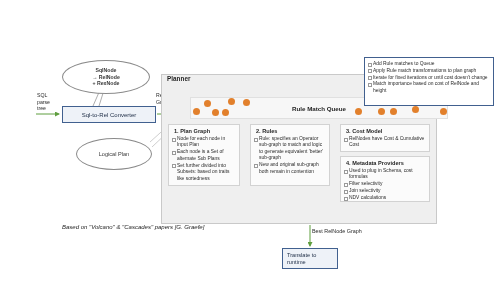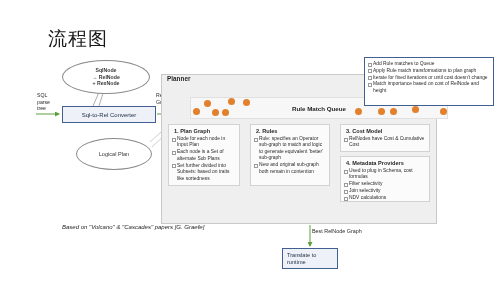--- a/index.html
+++ b/index.html
@@ -187,21 +187,20 @@
     <path d="M150,142 L170,124" stroke="#b9b9b9" stroke-width="0.7" fill="none"></path>
     <path d="M152,147 L170,130" stroke="#b9b9b9" stroke-width="0.7" fill="none"></path>
 
     <path d="M399,93 Q417,77 436,93" stroke="#5f9e3f" stroke-width="1.3" fill="none" marker-end="url(#ar-green)"></path>
 
     <line x1="420" y1="106" x2="420" y2="124" stroke="#41608f" stroke-width="0.7"></line>
 
     <line x1="310" y1="225" x2="310" y2="246" stroke="#5f9e3f" stroke-width="1" marker-end="url(#ar-green)"></line>
   </svg>
 
-  <div class="abs" id="page-title">流程图</div>
 
   <div class="abs ellipse" id="sqlnode-callout">
     <span class="lines">SqlNode
 → RelNode
 + RexNode</span>
   </div>
 
   <div class="abs plainlabel" id="sql-parse-tree-label">SQL
 parse
 tree</div>

